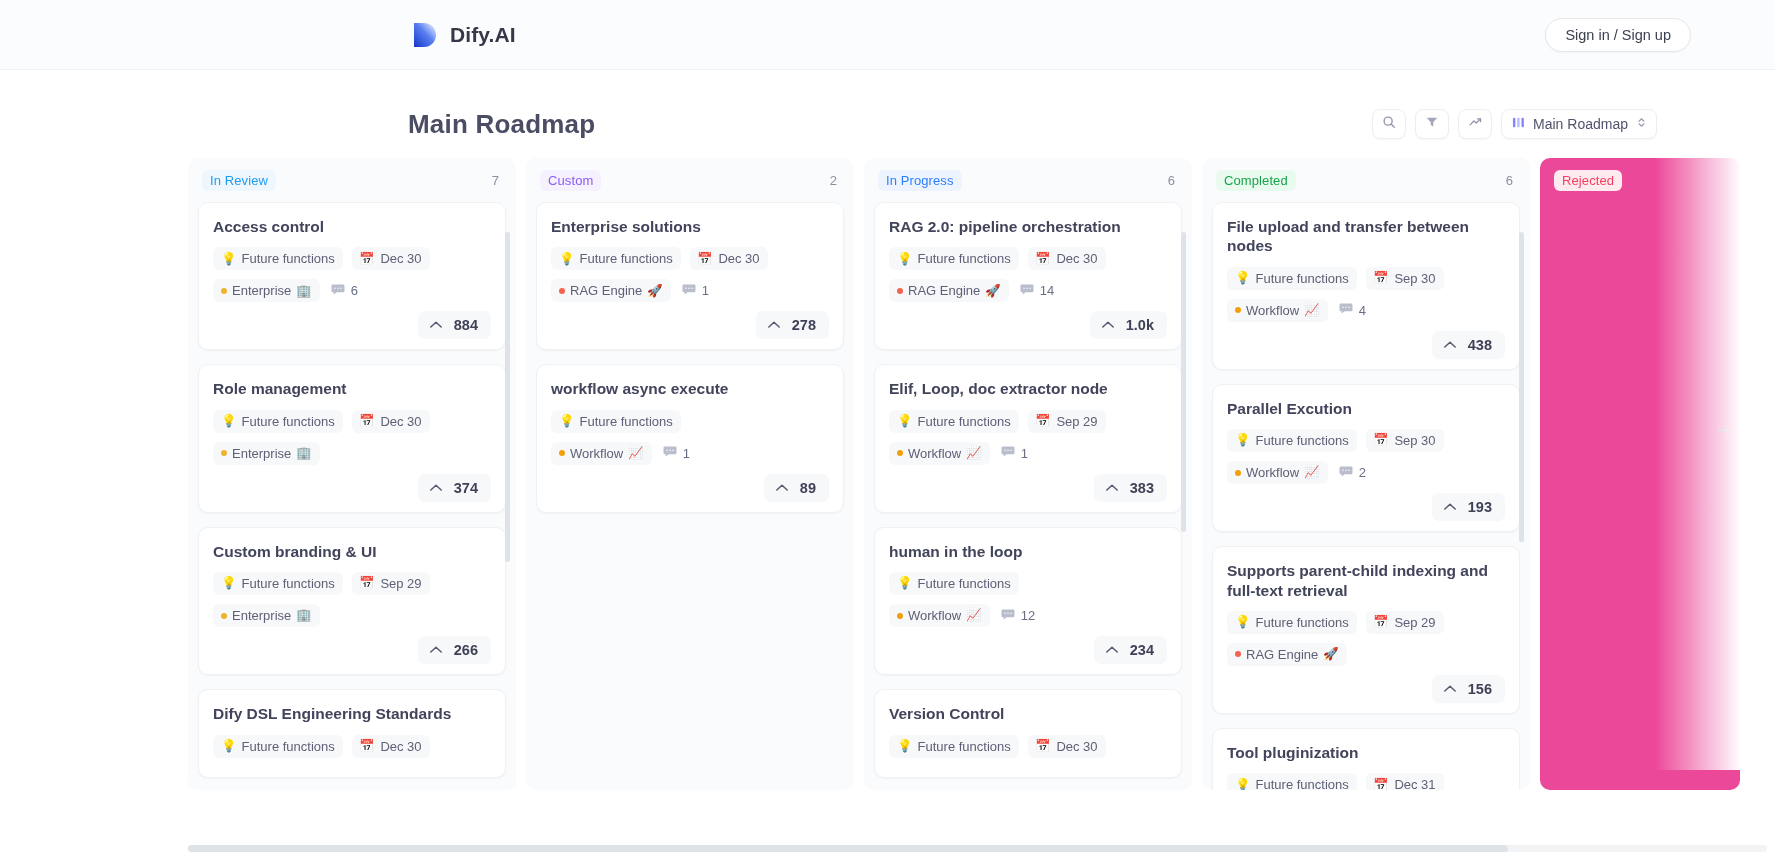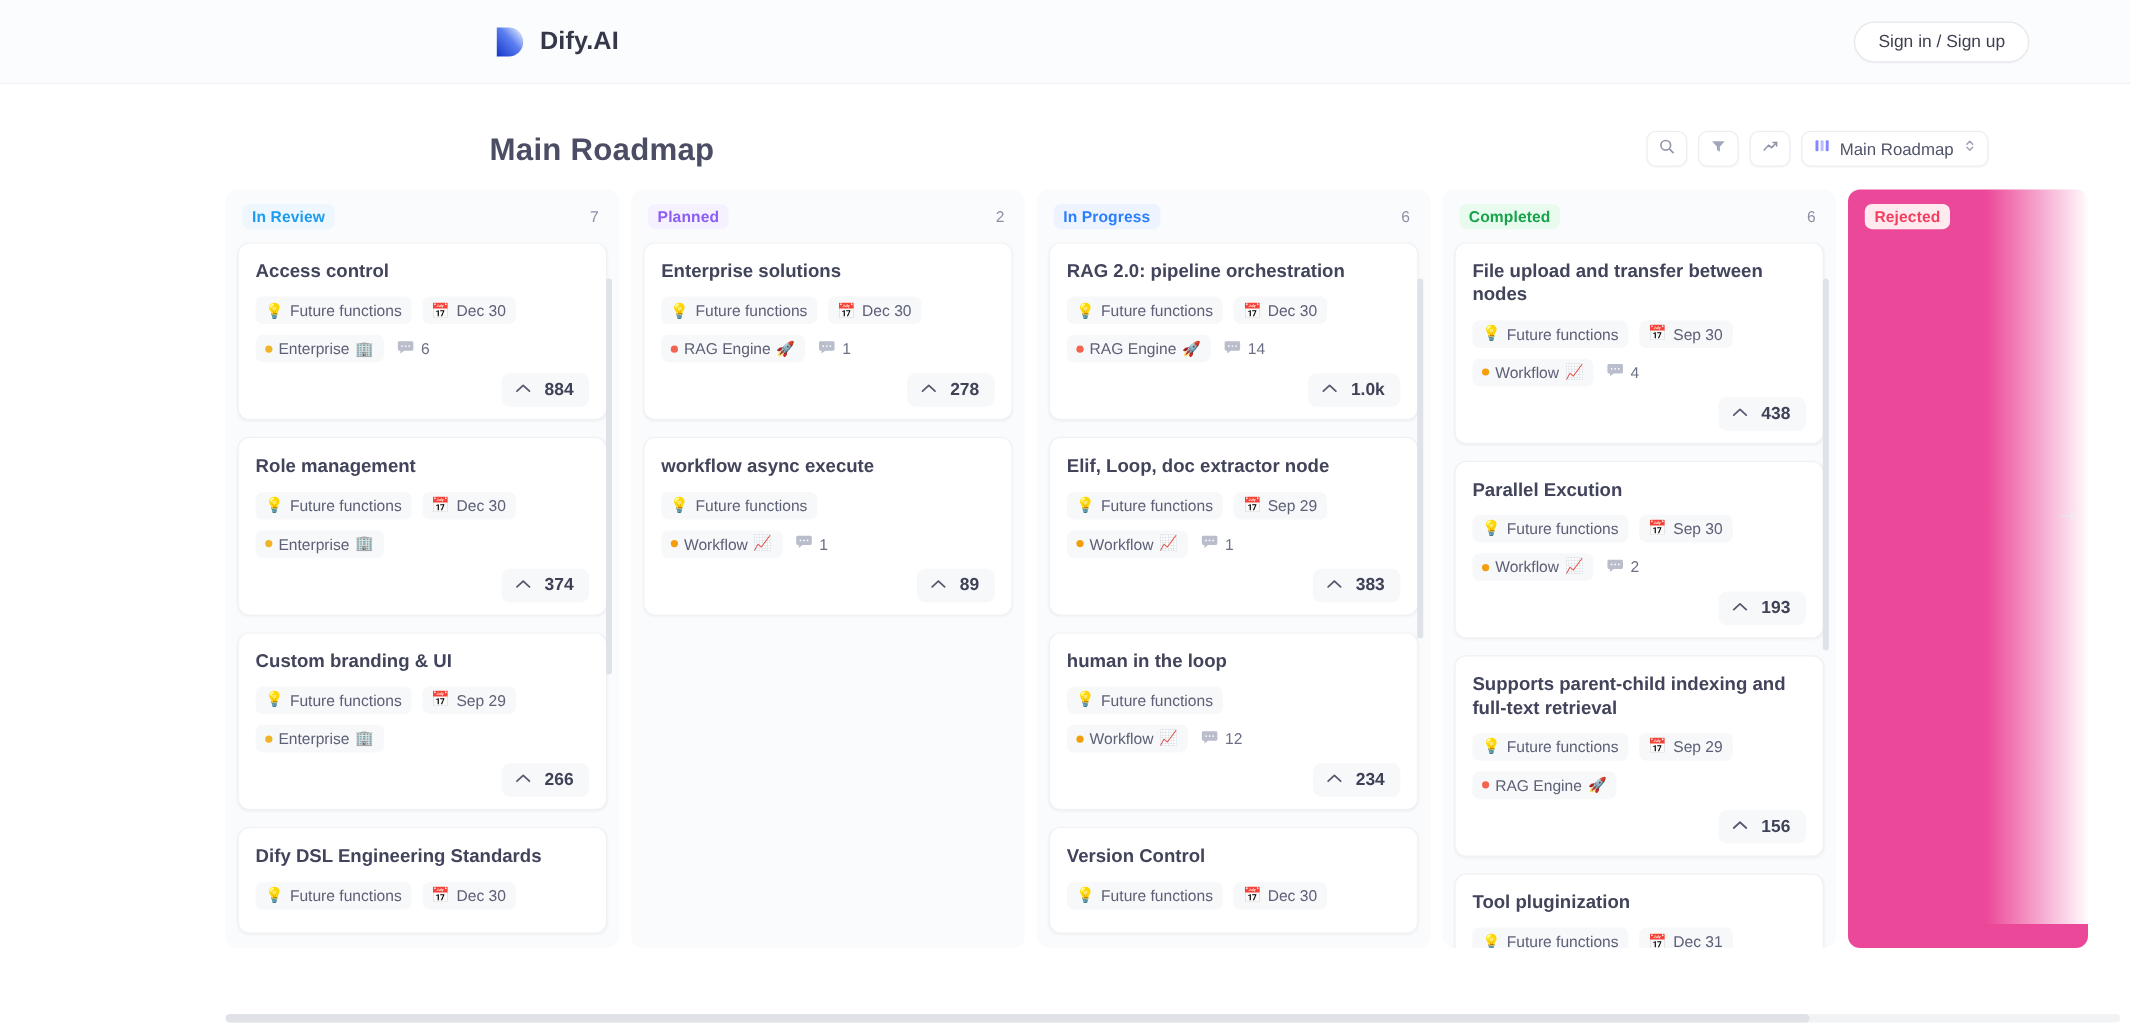--- a/index.html
+++ b/index.html
@@ -119,21 +119,21 @@
   .column.narrow { flex: 0 0 200px; width: 200px; background: #ec4899; }
 
   .col-head {
     display: flex; align-items: center;
     margin-bottom: 10px;
     padding: 0 4px;
     height: 24px;
   }
   .status-pill {
     font-size: 13px;
-    font-weight: bold;
+    font-weight: normal;
     border-radius: 6px;
     padding: 3px 8px;
     letter-spacing: .1px;
   }
   .col-count {
     margin-left: auto;
     font-size: 13px;
     color: #8b8fa3;
     padding-right: 3px;
   }
@@ -423,21 +423,21 @@
                   <span>Dec 30</span>
                 </span>
               </div>
             </div>
           </div>
           <div class="v-scrollbar" style="top: 30px; height: 330px;"></div>
         </div>
       </div>
       <div class="column">
         <div class="col-head">
-          <span class="status-pill" style="color: rgb(139, 92, 246); background: rgb(245, 241, 254);">Planned</span>
+          <span class="status-pill" style="color: rgb(139, 92, 246); background: rgb(245, 241, 254);">Custom</span>
           <span class="col-count">2</span>
         </div>
         <div class="col-scroll">
           <div class="col-body">
             <div class="card">
               <div class="card-title">Enterprise solutions</div>
               <div class="tag-row">
                 <span class="tag">
                   <span class="emoji">💡</span>
                   <span>Future functions</span>

